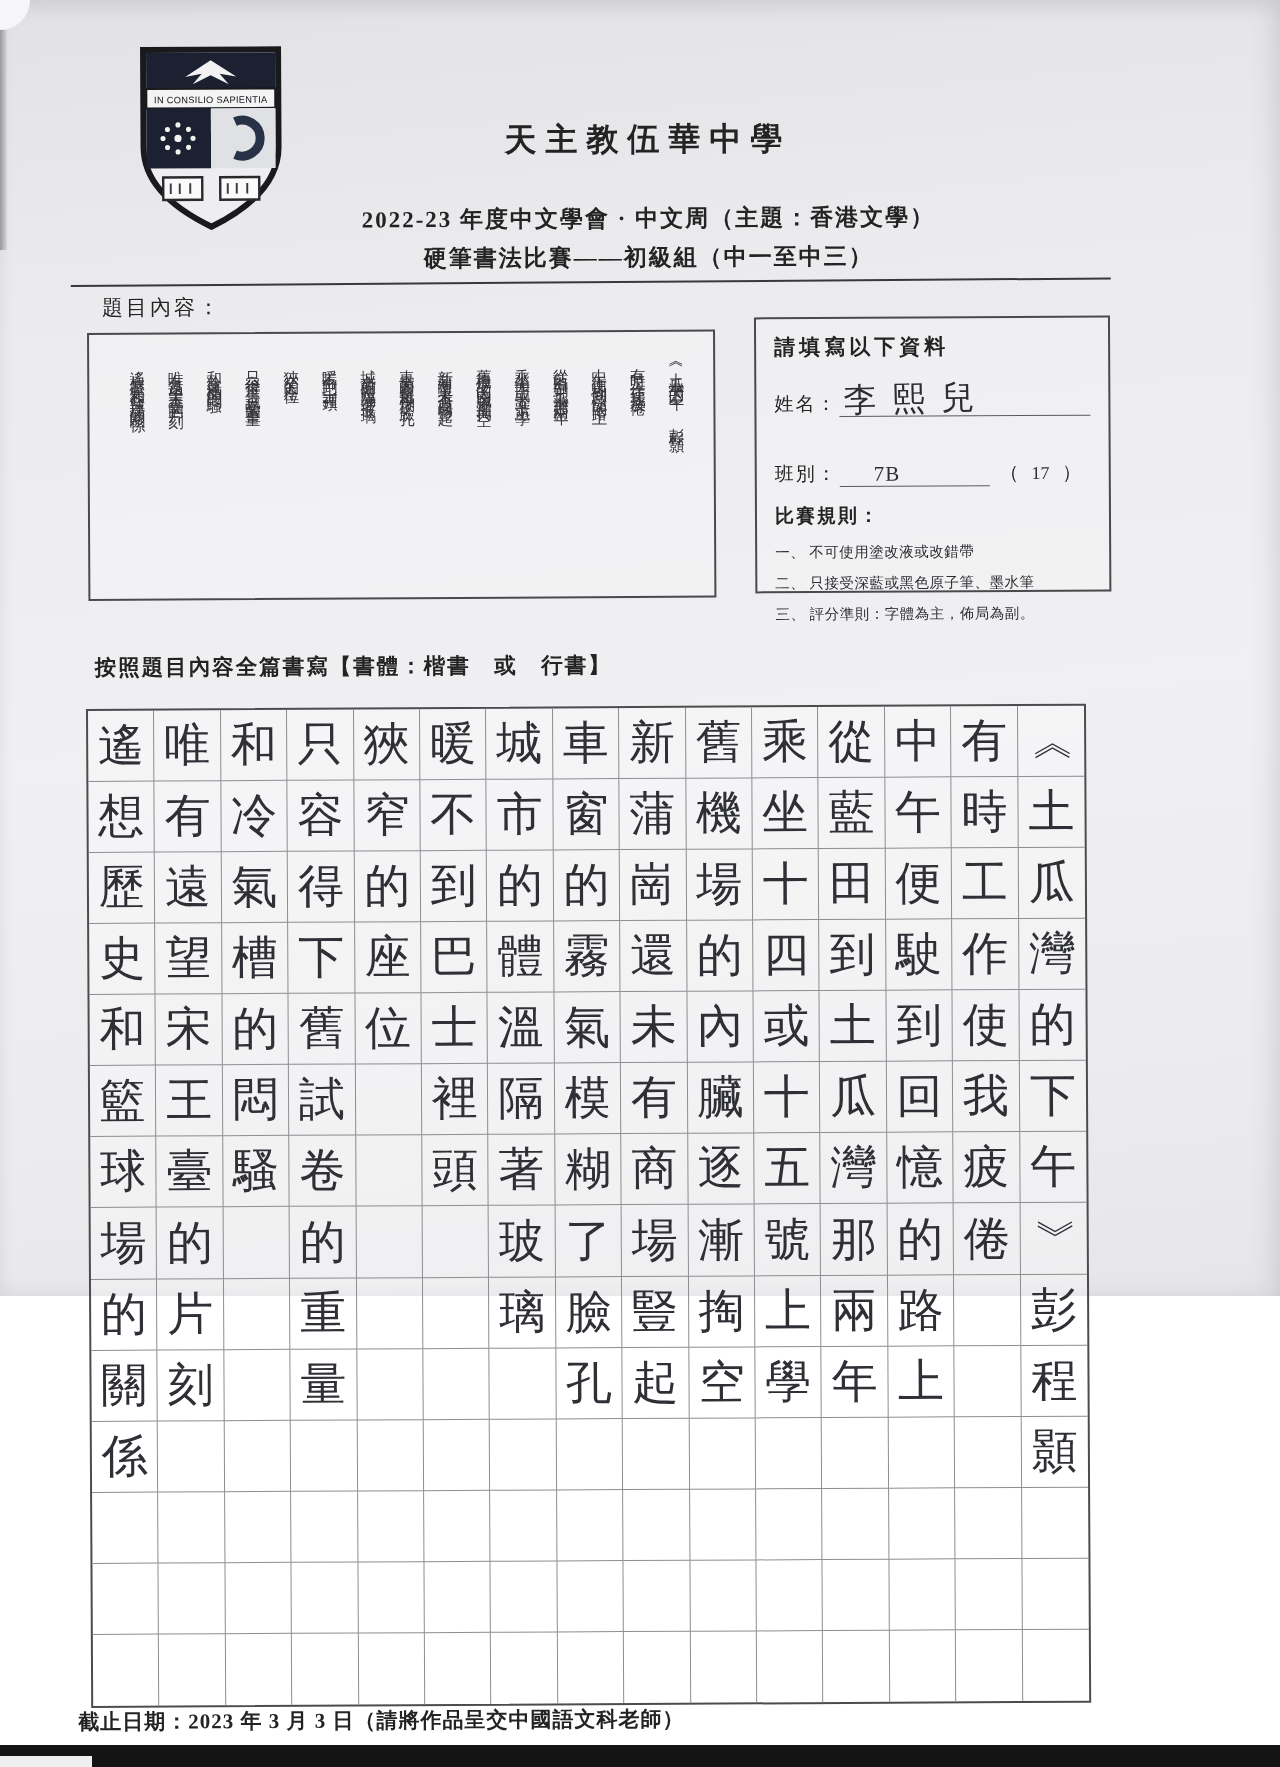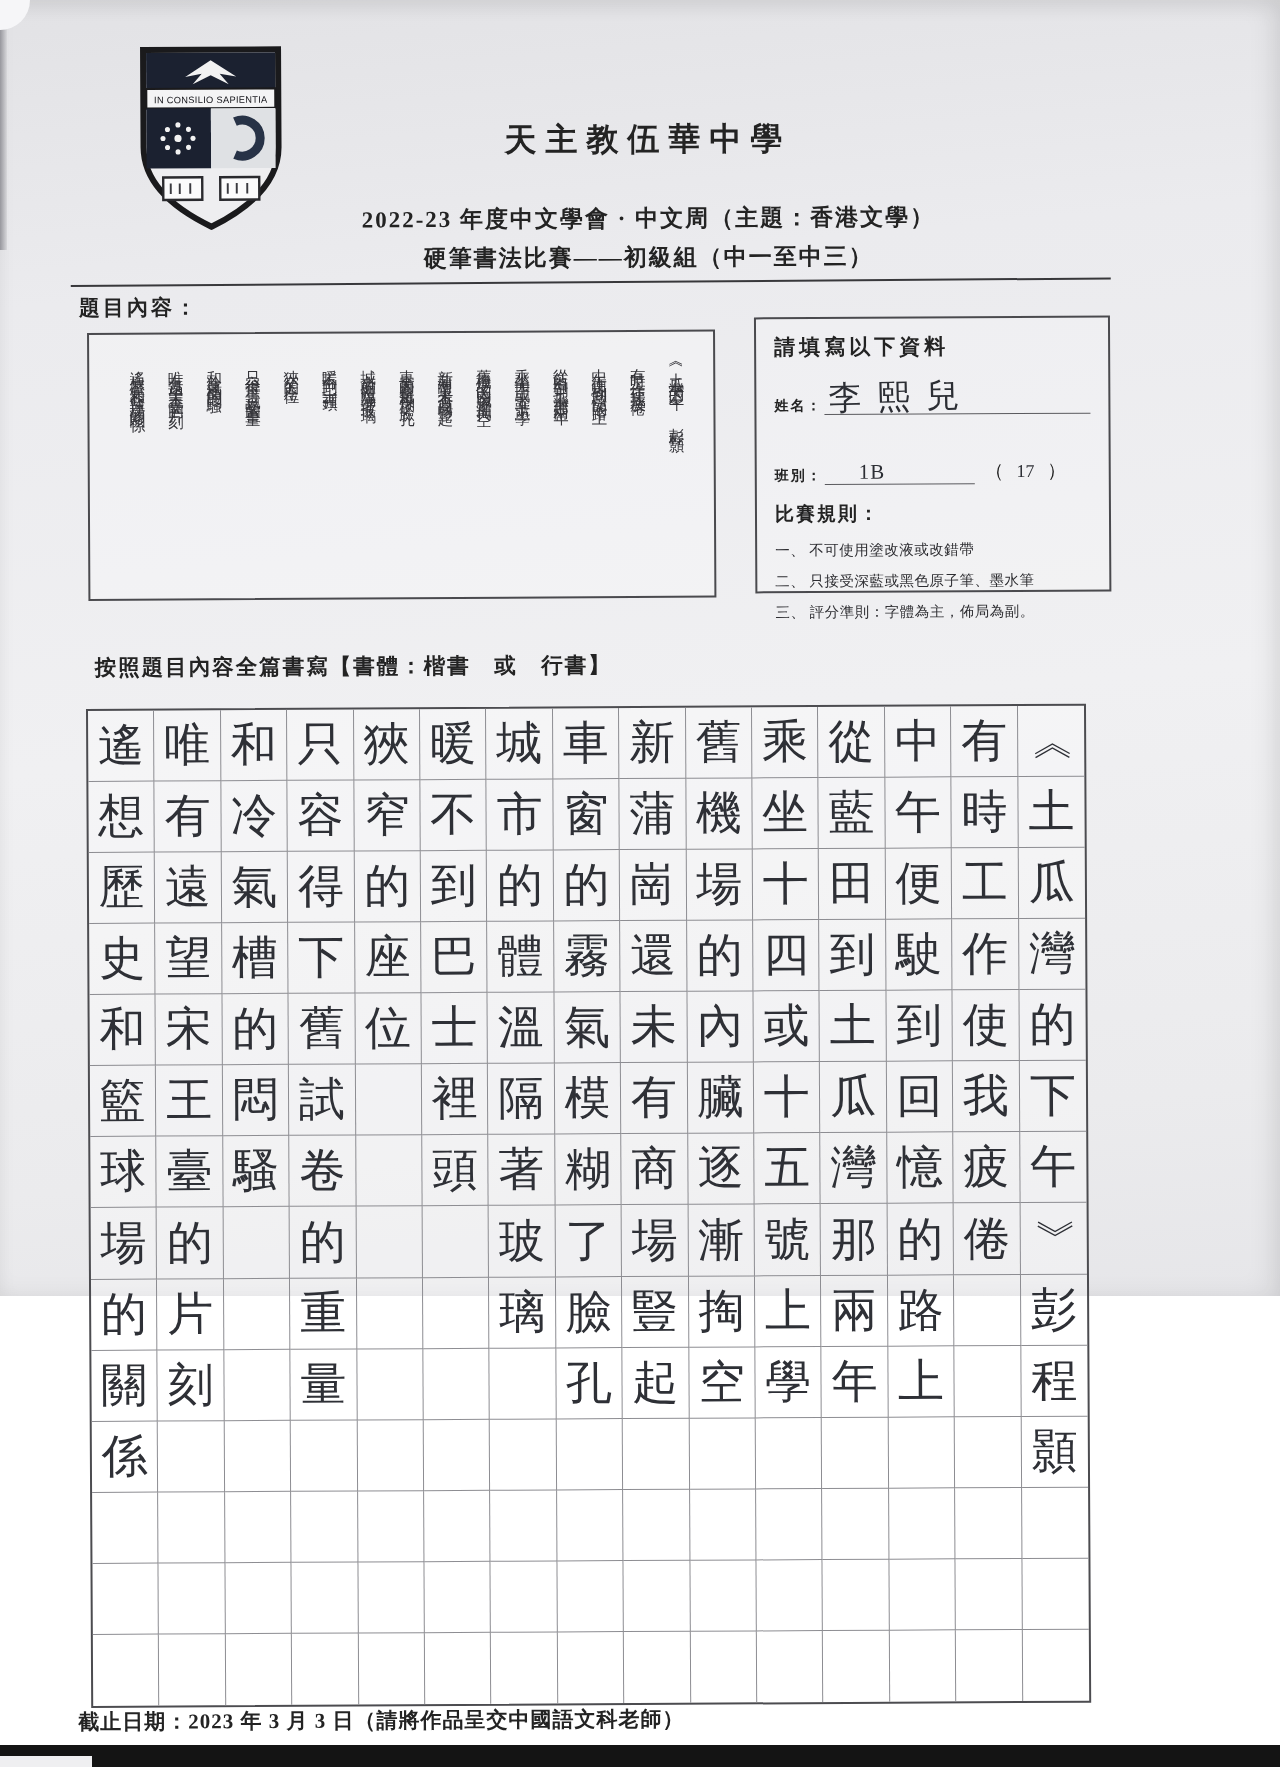--- a/index.html
+++ b/index.html
@@ -12,33 +12,33 @@
 
   
   .crest{position:absolute;left:138px;top:40px;width:150px;height:192px;}
   .hdr{position:absolute;left:120px;top:0;width:1060px;text-align:center;}
   .school-title{position:absolute;left:0;top:118px;width:100%;font-size:32px;font-weight:600;letter-spacing:9px;}
   .hdr-line2{position:absolute;left:0;top:203px;width:100%;font-size:23px;font-weight:600;letter-spacing:2px;}
   .hdr-line3{position:absolute;left:0;top:242px;width:100%;font-size:23px;font-weight:600;letter-spacing:2px;}
   .rule-divider{position:absolute;left:72px;top:281px;width:1040px;border-top:2.5px solid #38383b;transform:rotate(-0.12deg);}
 
   
-  .topic-label{position:absolute;left:80px;top:291px;font-size:21px;font-weight:700;letter-spacing:3px;}
+  .topic-label{position:absolute;left:103px;top:291px;font-size:21px;font-weight:400;letter-spacing:3px;}
   .topic-box{position:absolute;left:88px;top:330px;width:624px;height:264px;border:2px solid #4a4a4e;background:rgba(255,255,255,.25);}
   .topic-inner{position:absolute;inset:0;padding:24px 18px 10px 10px;writing-mode:vertical-rl;
                font-size:15.5px;letter-spacing:.3em;line-height:38.5px;color:#333338;}
   .topic-col{display:block;}
   .topic-author{display:inline-block;margin-top:14px;}
 
   
   .form-box{position:absolute;left:755px;top:318px;width:356px;height:276px;border:2px solid #4a4a4e;
             padding:14px 18px;box-sizing:border-box;background:rgba(255,255,255,.2);}
   .form-heading{font-size:21px;font-weight:700;letter-spacing:4px;}
   .fld-row{display:flex;align-items:flex-end;margin-top:20px;}
-  .fld-label{font-size:14px;font-weight:700;letter-spacing:2px;white-space:nowrap;margin-top:10px;}
+  .fld-label{font-size:19px;font-weight:400;letter-spacing:2px;white-space:nowrap;margin-top:10px;}
   .fld-line{flex:1;border-bottom:1.5px solid #5a5a5e;margin-left:2px;display:flex;align-items:flex-end;}
   .hand{color:#2c2e34;font-weight:400;}
   .hand-name{font-size:33px;letter-spacing:16px;line-height:1;transform:rotate(-1deg);margin-left:4px;white-space:nowrap;}
   .hand-class{font-size:21px;line-height:1.1;margin-left:34px;letter-spacing:1px;}
   .class-paren{font-size:19px;letter-spacing:0;white-space:nowrap;margin-left:10px;margin-top:24px;}
   .class-paren .num{display:inline-block;min-width:34px;text-align:center;font-size:18px;}
   .rules-heading{font-size:19px;font-weight:700;letter-spacing:2px;margin-top:16px;}
   .rules-list{list-style:none;margin:8px 0 0 0;padding:0;font-size:14.5px;line-height:2.15;letter-spacing:.5px;color:#2d2d31;}
 
   
@@ -132,21 +132,21 @@
       <div class="form-heading">請填寫以下資料</div>
       <div class="fld-row">
         <span class="fld-label">姓名：</span>
         <span class="fld-line">
           <span class="hand hand-name">李熙兒</span>
         </span>
       </div>
       <div class="fld-row">
         <span class="fld-label">班別：</span>
         <span class="fld-line" style="max-width:150px;">
-          <span class="hand hand-class">1B</span>
+          <span class="hand hand-class">7B</span>
         </span>
         <span class="class-paren">
           <span>（</span>
           <span class="hand num">17</span>
           <span>）</span>
         </span>
       </div>
       <div class="rules-heading">比賽規則：</div>
       <ul class="rules-list">
           <li>一、 不可使用塗改液或改錯帶</li>

